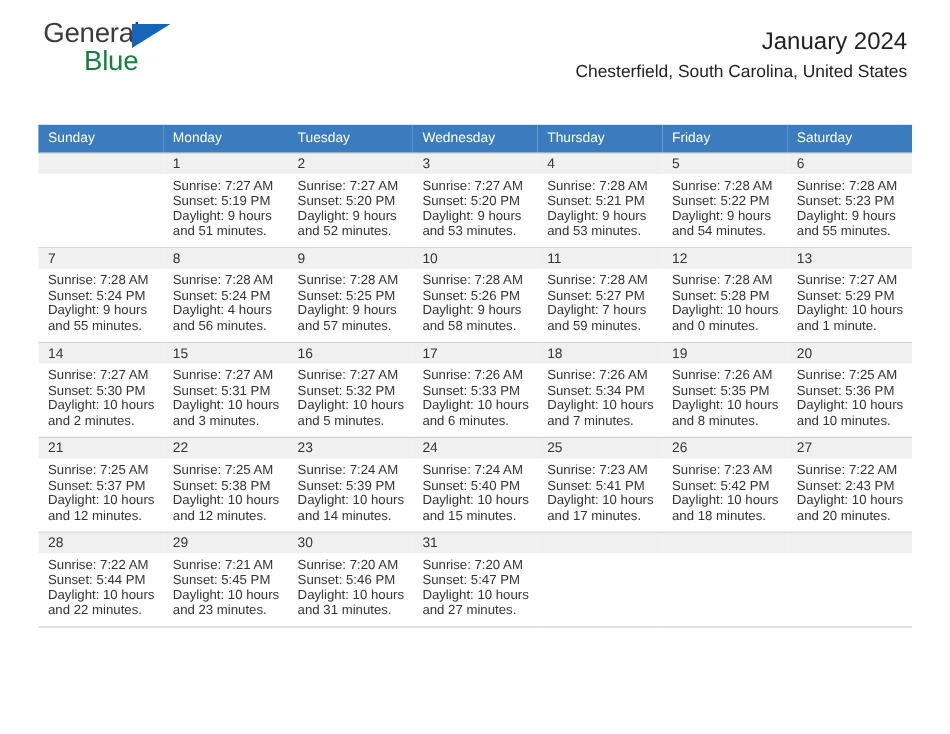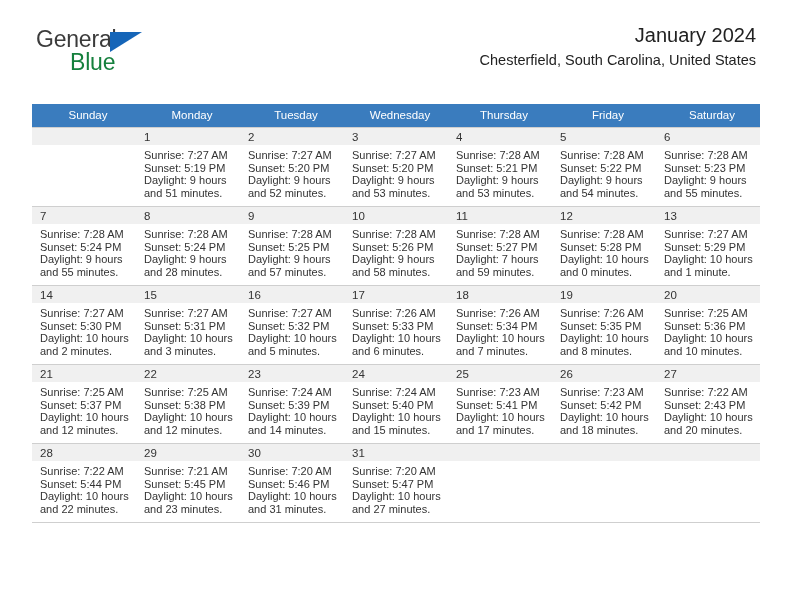--- a/index.html
+++ b/index.html
@@ -24,21 +24,21 @@
   
   .header {
     position: relative;
     height: 72px;
     padding: 22px 35px 0 35px;
     box-sizing: border-box;
   }
   .logo {
     position: absolute;
     left: 36px;
-    top: 28px;
+    top: 16px;
     width: 140px;
     height: 52px;
     line-height: 1;
   }
   .logo-general {
     font-size: 23px;
     color: #3b3b3b;
     letter-spacing: -0.2px;
     font-family: "Liberation Sans", sans-serif;
   }
@@ -88,21 +88,21 @@
   table.calendar {
     width: 728px;
     border-collapse: collapse;
     table-layout: fixed;
   }
   table.calendar th {
     background: #3a7cbe;
     color: #ffffff;
     font-size: 11.5px;
     font-weight: normal;
-    text-align: center;
+    text-align: left;
     padding: 5px 0 6px 8px;
     height: 12px;
     border: none;
   }
   table.calendar td {
     vertical-align: top;
     height: 78px;
     padding: 0;
     border-top: 1px solid #cfcfcf;
     border-bottom: 1px solid #cfcfcf;
@@ -249,21 +249,21 @@
                   <div class="daylight">Daylight: 9 hours and 55 minutes.</div>
                 </div>
               </div>
             </td>
             <td>
               <div class="cell">
                 <div class="daynum-bar">8</div>
                 <div class="info">
                   <div>Sunrise: 7:28 AM</div>
                   <div>Sunset: 5:24 PM</div>
-                  <div class="daylight">Daylight: 9 hours and 28 minutes.</div>
+                  <div class="daylight">Daylight: 4 hours and 56 minutes.</div>
                 </div>
               </div>
             </td>
             <td>
               <div class="cell">
                 <div class="daynum-bar">9</div>
                 <div class="info">
                   <div>Sunrise: 7:28 AM</div>
                   <div>Sunset: 5:25 PM</div>
                   <div class="daylight">Daylight: 9 hours and 57 minutes.</div>

